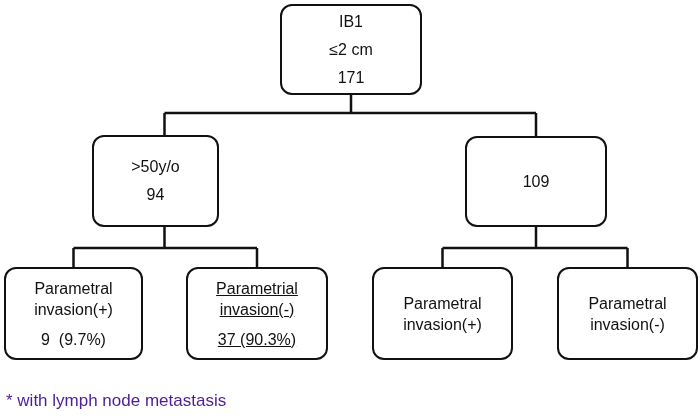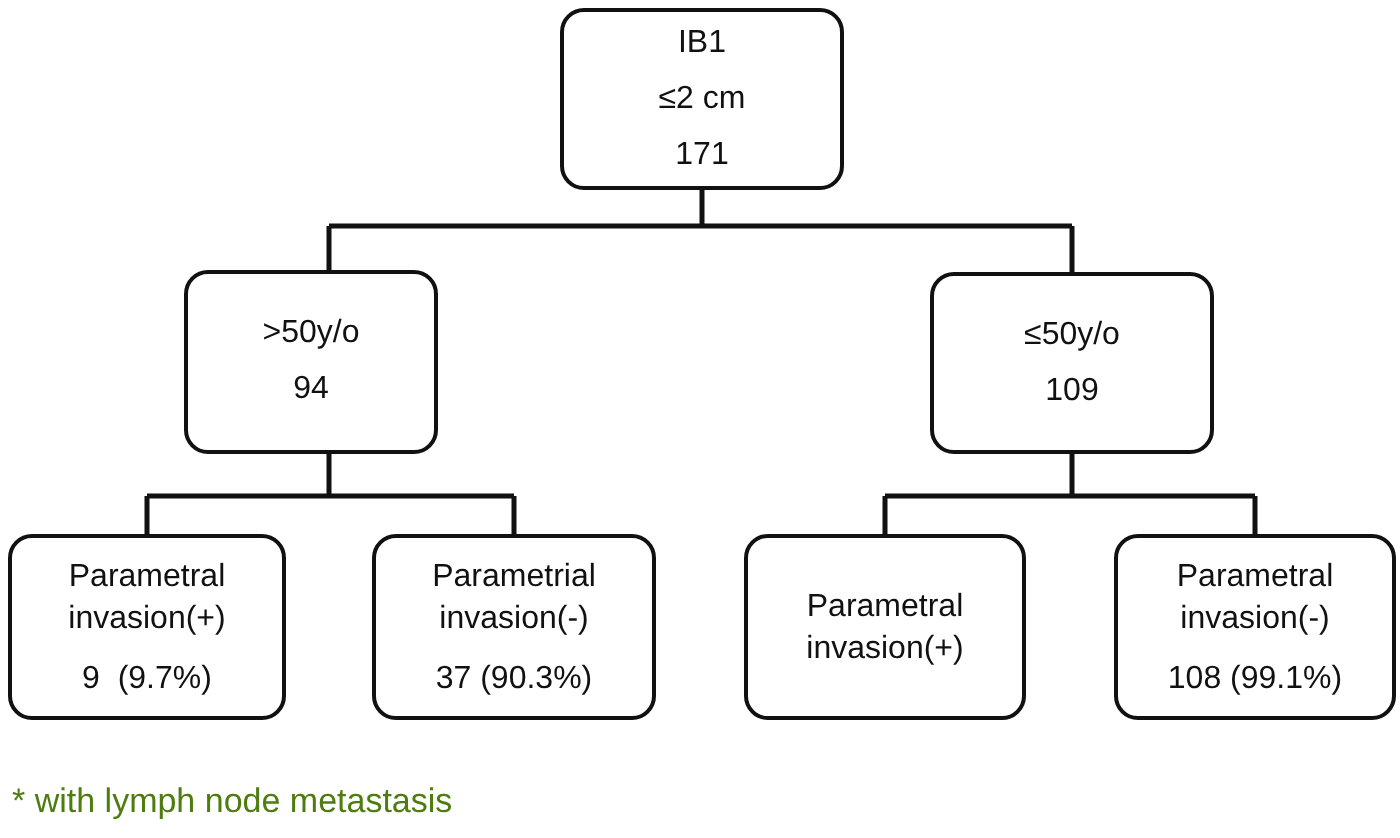--- a/index.html
+++ b/index.html
@@ -45,29 +45,29 @@
   }
   .leaf .value-line {
     margin-top: 9px;
     line-height: 21px;
     white-space: pre-wrap;
   }
   .root    { left: 280px; top: 4px;   width: 142px; height: 91px; }
   .branch-left  { left: 92px;  top: 135px; width: 127px; height: 92px; }
   .branch-right { left: 465px; top: 136px; width: 142px; height: 91px; }
   .leaf-1  { left: 4px;   top: 267px; width: 139px; height: 93px; }
-  .leaf-2  { left: 186px; top: 267px; width: 142px; height: 93px; }
+  .leaf-2  { left: 186px; top: 267px; width: 142px; height: 93px; text-decoration: underline; }
   .leaf-3  { left: 372px; top: 267px; width: 141px; height: 93px; }
   .leaf-4  { left: 557px; top: 267px; width: 141px; height: 93px; }
   .footnote {
     position: absolute;
     left: 6px;
     top: 391px;
     font-size: 17px;
-    color: #4d7c0f;
+    color: #4c1d95;
     z-index: 1;
   }
 </style>
 </head>
 <body>
 
 <div class="canvas">
 
   <svg class="connectors" width="700" height="419" viewBox="0 0 700 419" aria-hidden="true">
     <path d="M351 95 L351 113
@@ -89,21 +89,20 @@
     <div class="node-line">≤2 cm</div>
     <div class="node-line">171</div>
   </div>
 
   <div class="node branch-left">
     <div class="node-line">&gt;50y/o</div>
     <div class="node-line">94</div>
   </div>
 
   <div class="node branch-right">
-    <div class="node-line">≤50y/o</div>
     <div class="node-line">109</div>
   </div>
 
   <div class="node leaf leaf-1">
     <div class="node-line">Parametral</div>
     <div class="node-line">invasion(+)</div>
     <div class="value-line">9  (9.7%)</div>
   </div>
 
   <div class="node leaf leaf-2">
@@ -113,18 +112,17 @@
   </div>
 
   <div class="node leaf leaf-3">
     <div class="node-line">Parametral</div>
     <div class="node-line">invasion(+)</div>
   </div>
 
   <div class="node leaf leaf-4">
     <div class="node-line">Parametral</div>
     <div class="node-line">invasion(-)</div>
-    <div class="value-line">108 (99.1%)</div>
   </div>
 
   <div class="footnote">* with lymph node metastasis</div>
 
 </div>
 
 </body></html>

